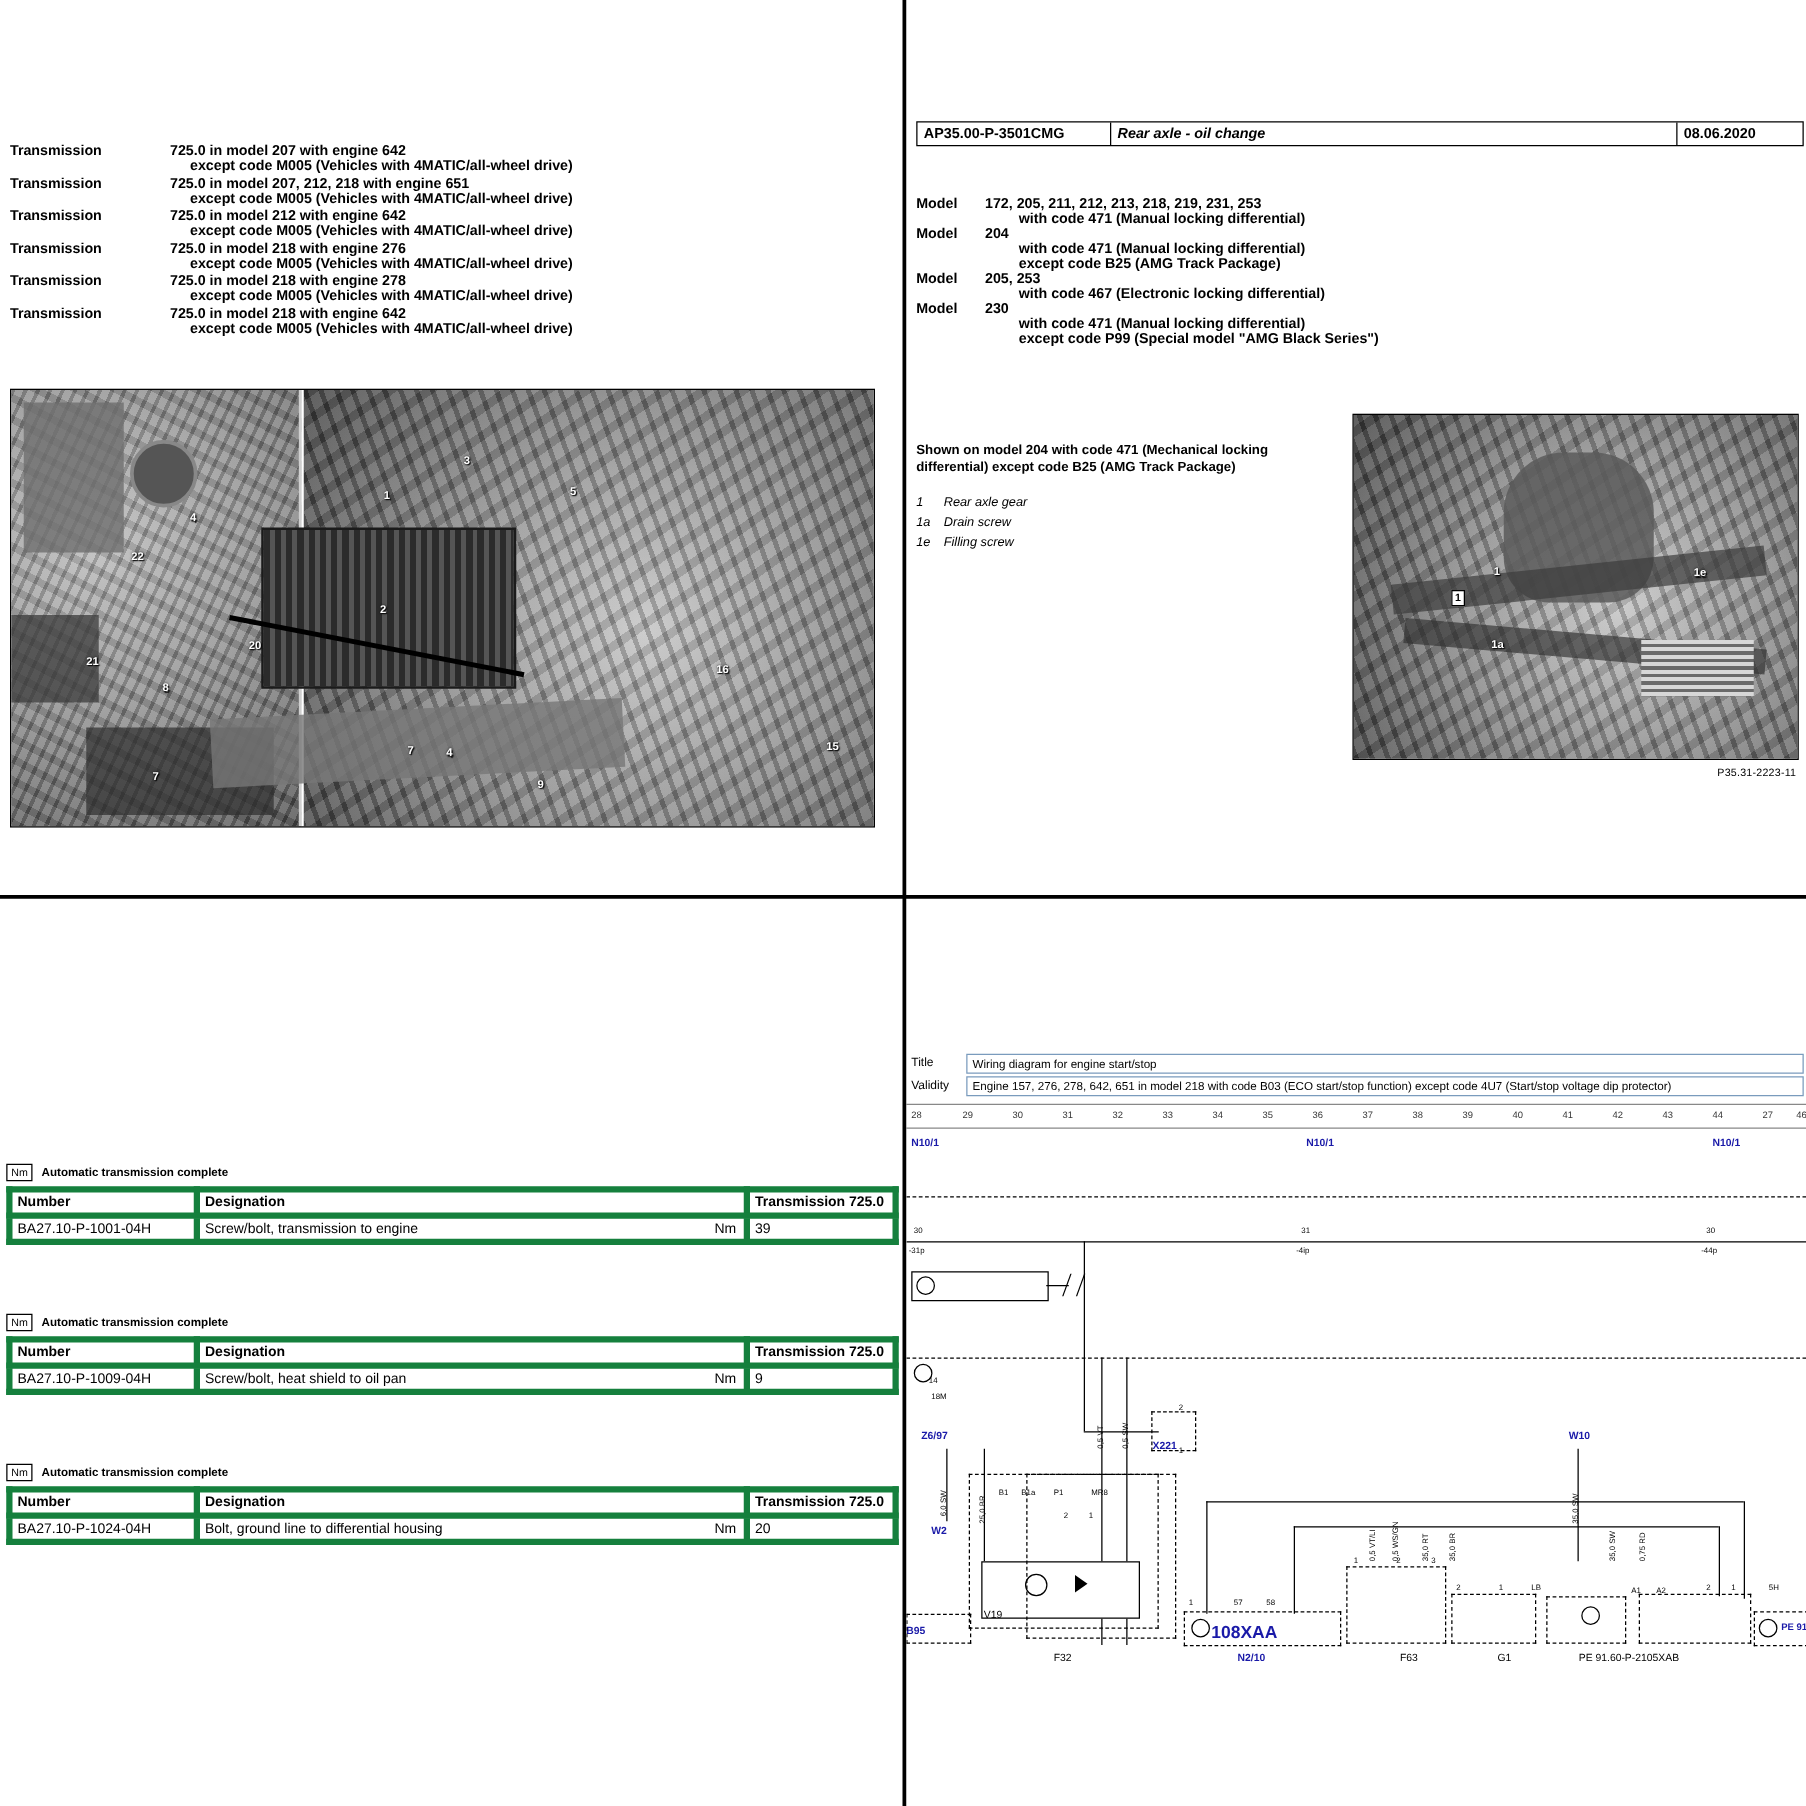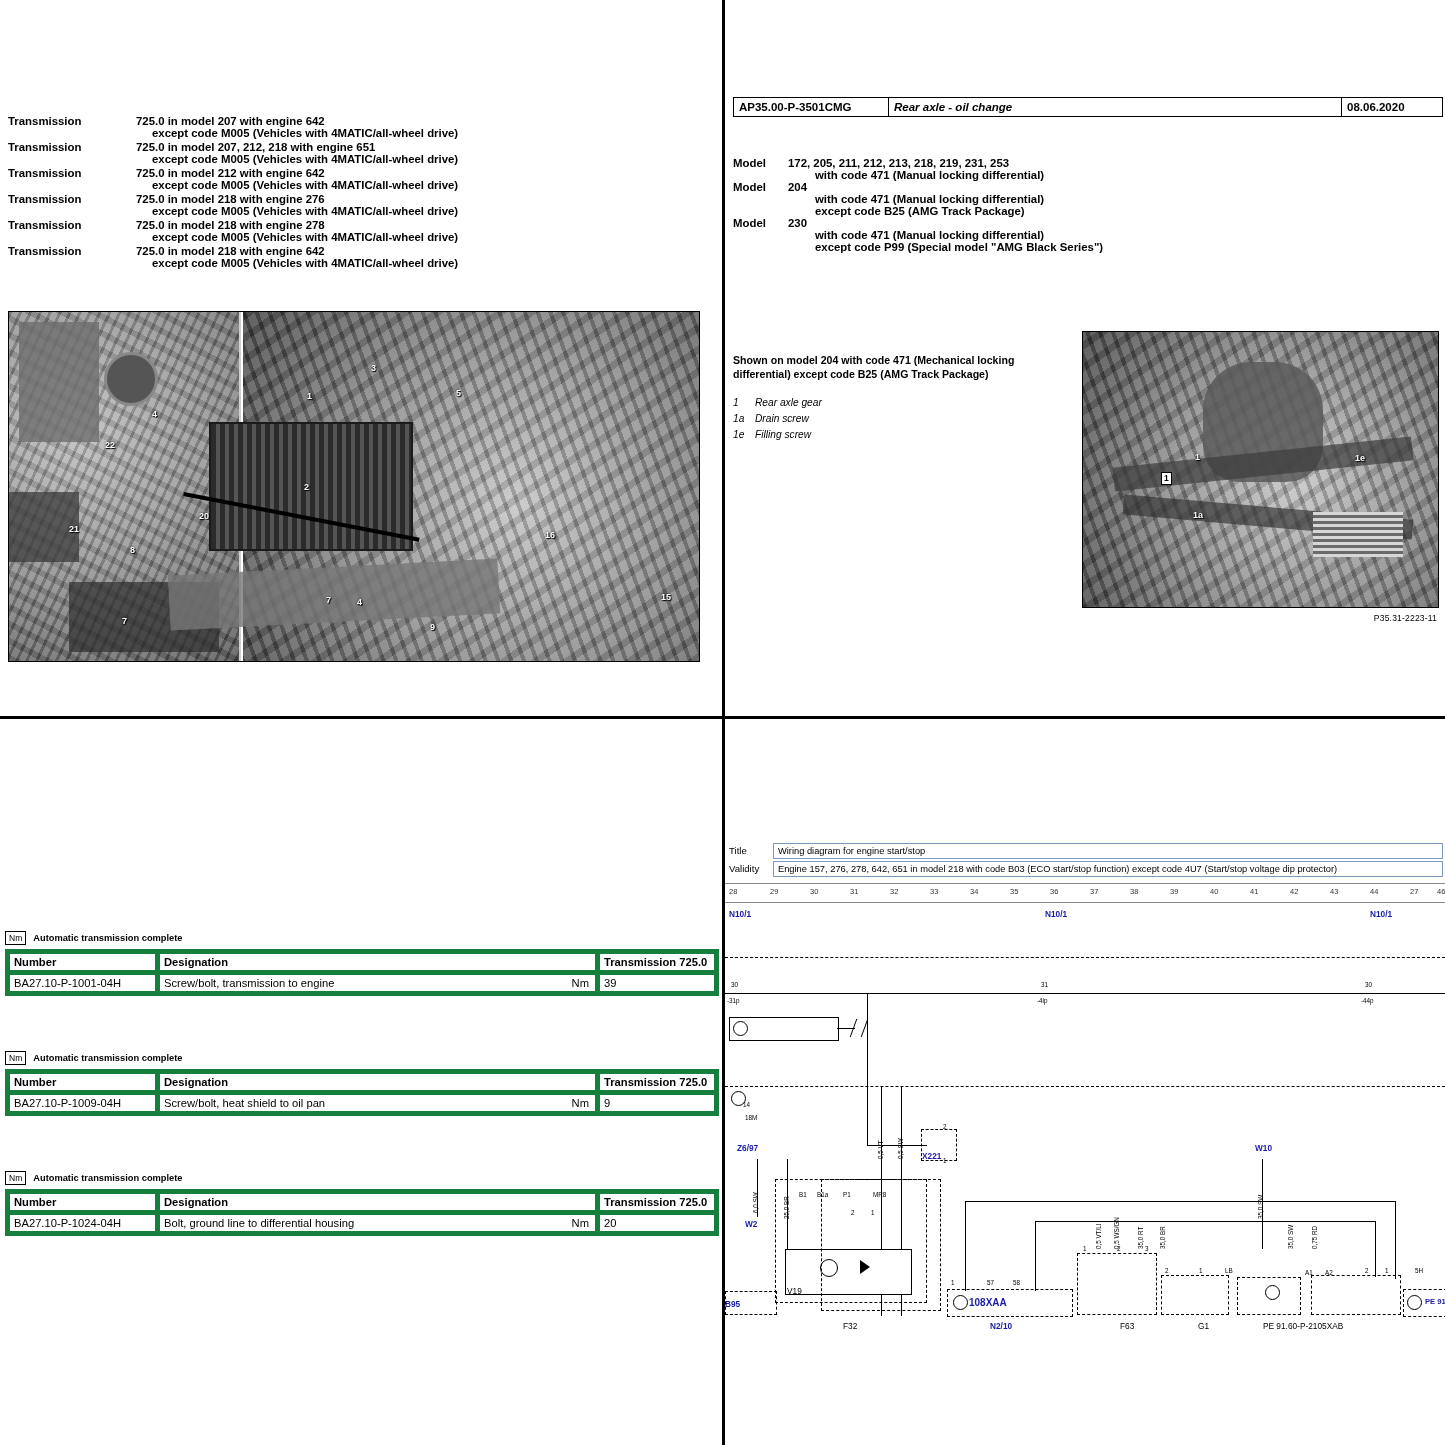--- a/index.html
+++ b/index.html
@@ -384,21 +384,21 @@
       <span class="pnum" style="left:96px;top:128px;">22</span>
       <span class="pnum" style="left:60px;top:212px;">21</span>
       <span class="pnum" style="left:121px;top:233px;">8</span>
       <span class="pnum" style="left:113px;top:304px;">7</span>
       <span class="pnum" style="left:190px;top:199px;">20</span>
 
       <span class="pnum" style="left:362px;top:51px;">3</span>
       <span class="pnum" style="left:447px;top:76px;">5</span>
       <span class="pnum" style="left:298px;top:79px;">1</span>
       <span class="pnum" style="left:295px;top:170px;">2</span>
-      <span class="pnum" style="left:536px;top:218px;">16</span>
+      <span class="pnum" style="left:564px;top:218px;">16</span>
       <span class="pnum" style="left:317px;top:283px;">7</span>
       <span class="pnum" style="left:348px;top:285px;">4</span>
       <span class="pnum" style="left:421px;top:310px;">9</span>
       <span class="pnum" style="left:652px;top:280px;">15</span>
     </div>
   </div>
 
   <div class="quad q-tr">
 
     <div class="dochead tr-header">
@@ -409,20 +409,24 @@
 
     <div class="tr-list">
       <div class="tr-row">
         <span class="lbl">Model</span><span>172, 205, 211, 212, 213, 218, 219, 231, 253</span>
         <div class="sub">with code 471 (Manual locking differential)</div>
       </div>
       <div class="tr-row">
         <span class="lbl">Model</span><span>204</span>
         <div class="sub">with code 471 (Manual locking differential)</div>
         <div class="sub">except code B25 (AMG Track Package)</div>
+      </div>
+      <div class="tr-row">
+        <span class="lbl">Model</span><span>205, 253</span>
+        <div class="sub">with code 467 (Electronic locking differential)</div>
       </div>
       <div class="tr-row">
         <span class="lbl">Model</span><span>230</span>
         <div class="sub">with code 471 (Manual locking differential)</div>
         <div class="sub">except code P99 (Special model "AMG Black Series")</div>
       </div>
     </div>
 
     <div class="tr-note">Shown on model 204 with code 471 (Mechanical locking differential) except code B25 (AMG Track Package)</div>
 
@@ -620,21 +624,21 @@
       <span class="wd-tiny" style="left:126px;top:308px;">2</span>
       <span class="wd-tiny" style="left:146px;top:308px;">1</span>
 
       <div class="dash-box" style="left:96px;top:278px;width:118px;height:130px;"></div>
       <span class="wd-label blk" style="left:118px;top:420px;">F32</span>
       <span class="wd-label" style="left:0px;top:398px;">B95</span>
       <div class="dash-box" style="left:0px;top:390px;width:50px;height:22px;"></div>
 
       <div class="dash-box" style="left:222px;top:388px;width:124px;height:26px;"></div>
       <div class="circ" style="left:228px;top:394px;width:13px;height:13px;"></div>
-      <span class="wd-label" style="left:244px;top:396px;font-size:10px;">108XAA</span>
+      <span class="wd-label" style="left:244px;top:396px;font-size:14px;">108XAA</span>
       <span class="wd-label" style="left:265px;top:420px;">N2/10</span>
       <span class="wd-tiny" style="left:226px;top:378px;">1</span>
       <span class="wd-tiny" style="left:262px;top:378px;">57</span>
       <span class="wd-tiny" style="left:288px;top:378px;">58</span>
 
       <div class="dash-box" style="left:352px;top:352px;width:78px;height:60px;"></div>
       <span class="wd-label blk" style="left:395px;top:420px;">F63</span>
       <span class="wd-tiny" style="left:358px;top:344px;">1</span>
       <span class="wd-tiny" style="left:392px;top:344px;">2</span>
       <span class="wd-tiny" style="left:420px;top:344px;">3</span>

